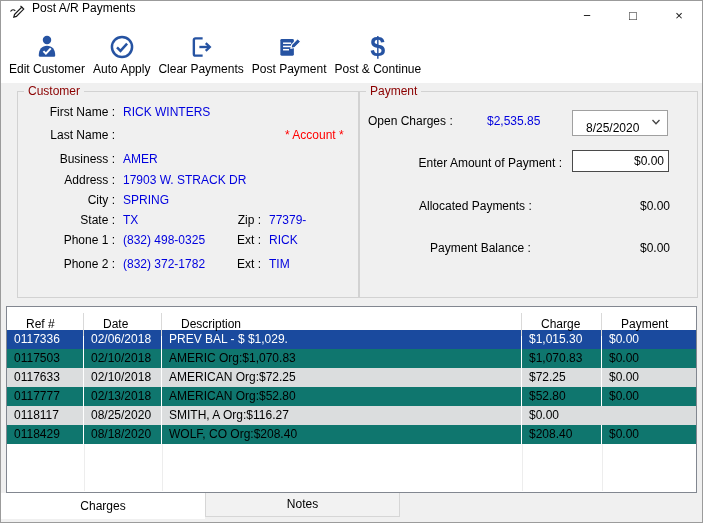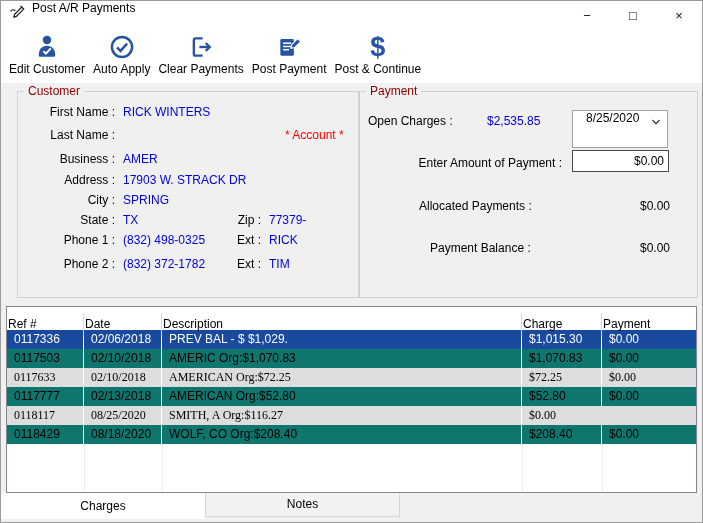--- a/index.html
+++ b/index.html
@@ -37,41 +37,41 @@
   #payment-box{left:358px;top:8px;width:337px;height:205px;}
   .abs{position:absolute;white-space:nowrap;}
   .blue{color:#0000DE;}
   .flag{color:#FF0000;}
 
   .clbl{position:absolute;left:5px;width:92px;text-align:right;white-space:nowrap;}
   .cval{position:absolute;left:105px;color:#0000DE;white-space:nowrap;}
   .clbl2{position:absolute;left:205px;width:38px;text-align:right;white-space:nowrap;}
   .cval2{position:absolute;left:251px;color:#0000DE;white-space:nowrap;}
 
-  .date-select{position:absolute;left:212px;top:18px;width:96px;height:38px;box-sizing:border-box;
-    background:#fff;border:1px solid #a0a0a0;display:flex;align-items:flex-start;}
+  .date-select{position:absolute;left:212px;top:18px;width:96px;height:26px;box-sizing:border-box;
+    background:#fff;border:1px solid #a0a0a0;display:flex;align-items:flex-end;}
   .date-select .dtext{margin-left:13px;}
   .date-select .chev{position:absolute;right:6px;top:6px;display:inline-flex;}
   .amount-input{position:absolute;left:212px;top:58px;width:97px;height:22px;box-sizing:border-box;
     border:1px solid #4a4a4a;background:#fff;text-align:right;padding-right:4px;
     font-family:inherit;font-size:12px;color:#000;}
   .pval{position:absolute;left:230px;width:80px;text-align:right;white-space:nowrap;}
 
   
   .grid{position:absolute;left:5px;top:223px;width:691px;height:187px;box-sizing:border-box;
     background:#fff;border:1px solid #828790;overflow:hidden;}
   .ghead{display:flex;height:23px;align-items:center;position:relative;z-index:2;background:#fff;}
-  .hcell{box-sizing:border-box;height:100%;line-height:23px;padding-left:1px;
+  .hcell{box-sizing:border-box;height:100%;line-height:23px;padding-left:19px;
     border-right:1px solid #d9d9d9;overflow:hidden;white-space:nowrap;margin-top:12px;}
   .hcell:last-child{border-right:none;}
   .c0{width:77px;}.c1{width:78px;}.c2{width:360px;}.c3{width:80px;}.c4{flex:1;}
   .vline{position:absolute;top:23px;bottom:1px;width:1px;background:#ededed;z-index:0;}
   .grows{position:relative;z-index:1;}
   .trow{display:flex;height:19px;background:#0f766e;}
-  .trow.alt{background:#DBDDDE;font-family:Liberation Serif, serif;}
+  .trow.alt{background:#DBDDDE;}
   .trow.selected{background:#1A4A9E;color:#fff;}
   .cell{box-sizing:border-box;height:100%;line-height:19px;padding-left:7px;
     border-right:1px solid #fff;overflow:hidden;white-space:nowrap;}
   .cell:last-child{border-right:none;}
 
   
   .tab{position:absolute;text-align:center;}
   .tab-charges{left:0;top:410px;width:204px;height:26px;background:#fff;line-height:26px;}
   .tab-notes{left:204px;top:410px;width:195px;height:24px;box-sizing:border-box;
     background:#f2f2f2;border:1px solid #d6d6d6;border-top:none;line-height:22px;}

